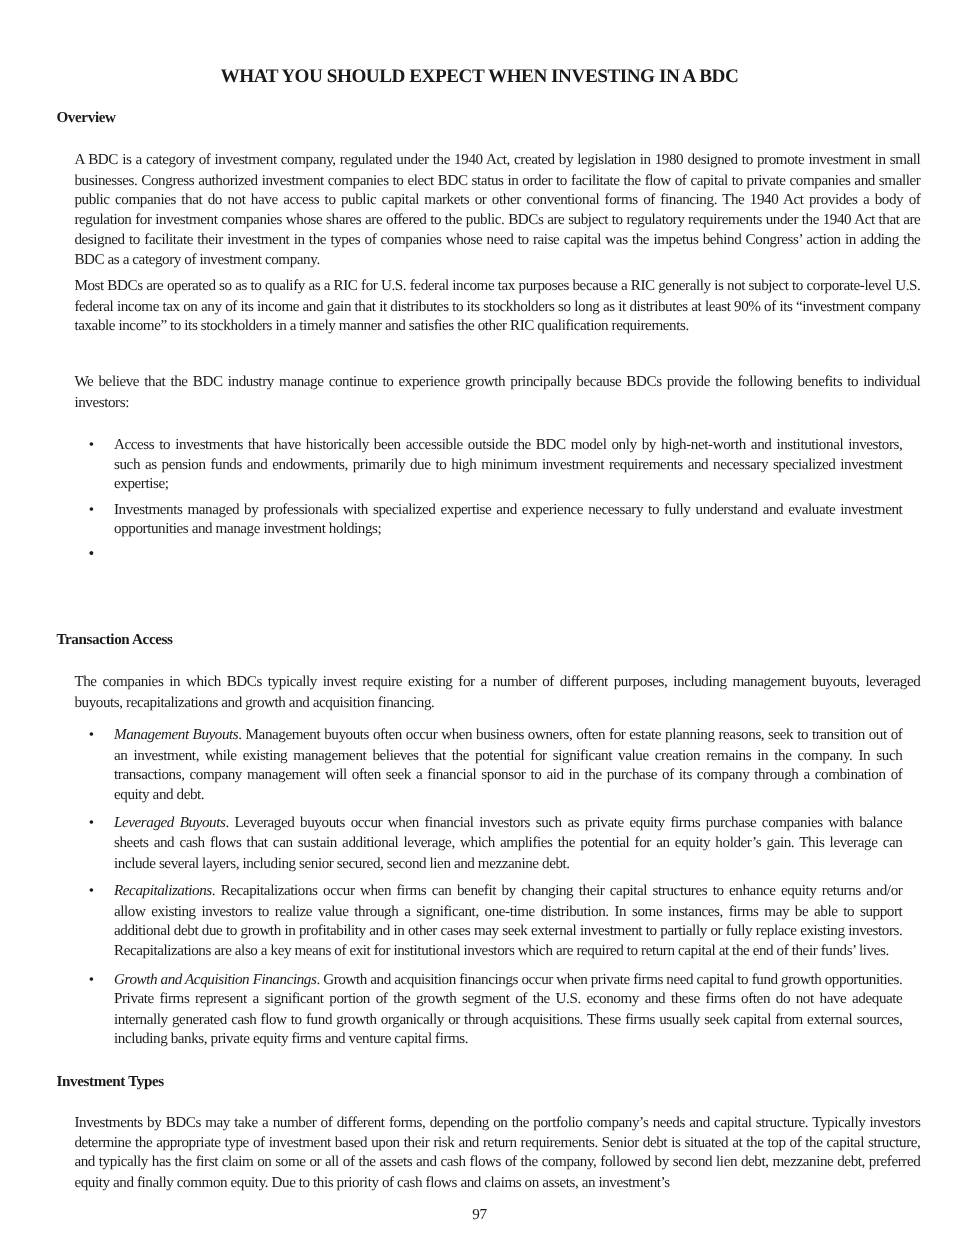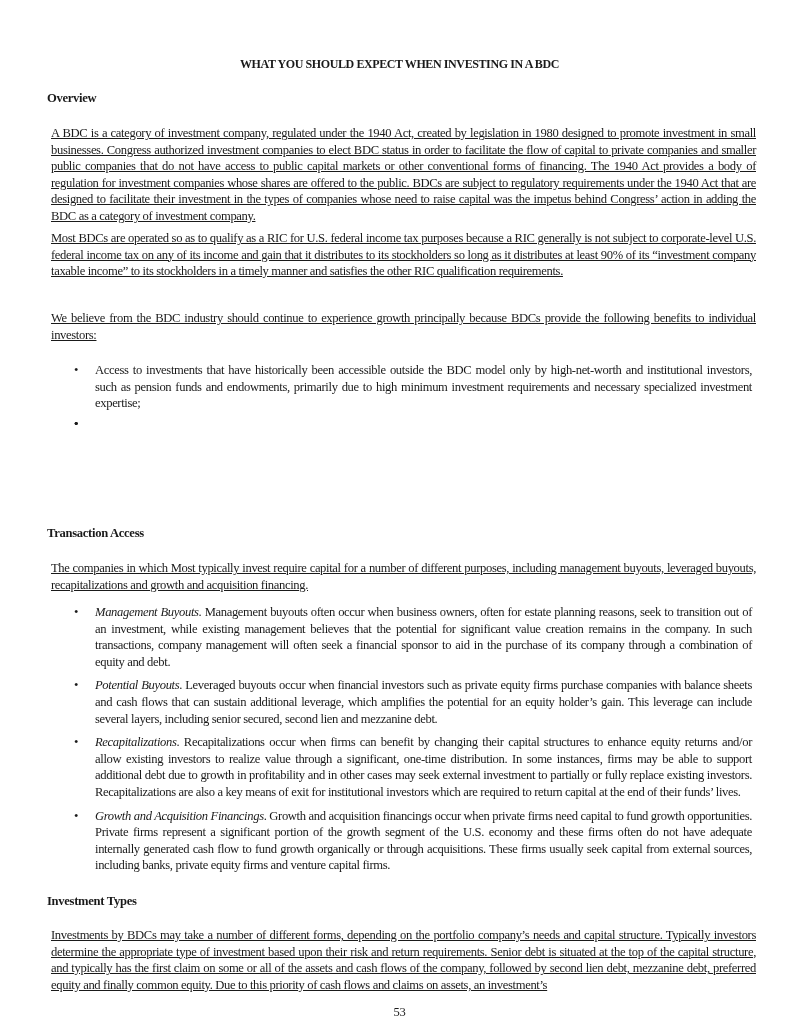--- a/index.html
+++ b/index.html
@@ -7,27 +7,27 @@
     width: 799px; height: 1034px; position: relative; overflow: hidden;
     font-family: "Liberation Serif", "DejaVu Serif", serif;
     color: #1a1a1a;
   }
   .page {
     position: absolute; left: 47px; top: 0; width: 705px;
     font-size: 12.6px; line-height: 16.6px; letter-spacing: -0.35px;
   }
   .title {
     position: absolute; left: 0; width: 705px; top: 56px;
-    text-align: center; font-weight: bold; font-size: 12px; letter-spacing: -0.4px;
+    text-align: center; font-weight: bold; font-size: 16px; letter-spacing: -0.4px;
   }
   .heading {
     position: absolute; left: 0; font-weight: bold; font-size: 12.6px; letter-spacing: -0.3px;
   }
   .para {
-    position: absolute; left: 4px; width: 705px; text-align: justify; margin: 0; text-decoration: underline;
+    position: absolute; left: 15px; width: 705px; text-align: justify; margin: 0;
   }
   .bullets { position: absolute; left: 0; width: 705px; margin: 0; padding: 0; list-style: none; }
   .bullet {
     position: relative; padding-left: 48px; text-align: justify;
   }
   .bullet .dot {
     position: absolute; left: 27px; top: 0;
   }
   .bullet em { }
   .page-number {
@@ -40,59 +40,60 @@
 <div class="page">
 
   <div class="title">WHAT YOU SHOULD EXPECT WHEN INVESTING IN A BDC</div>
 
   <div class="heading" style="top:90px;">Overview</div>
 
   <p class="para" style="top:125px;">A BDC is a category of investment company, regulated under the 1940 Act, created by legislation in 1980 designed to promote investment in small businesses. Congress authorized investment companies to elect BDC status in order to facilitate the flow of capital to private companies and smaller public companies that do not have access to public capital markets or other conventional forms of financing. The 1940 Act provides a body of regulation for investment companies whose shares are offered to the public. BDCs are subject to regulatory requirements under the 1940 Act that are designed to facilitate their investment in the types of companies whose need to raise capital was the impetus behind Congress’ action in adding the BDC as a category of investment company.</p>
 
   <p class="para" style="top:230px;">Most BDCs are operated so as to qualify as a RIC for U.S. federal income tax purposes because a RIC generally is not subject to corporate-level U.S. federal income tax on any of its income and gain that it distributes to its stockholders so long as it distributes at least 90% of its “investment company taxable income” to its stockholders in a timely manner and satisfies the other RIC qualification requirements.</p>
 
-  <p class="para" style="top:310px;">We believe from the BDC industry should continue to experience growth principally because BDCs provide the following benefits to individual investors:</p>
+  <p class="para" style="top:310px;">We believe that the BDC industry manage continue to experience growth principally because BDCs provide the following benefits to individual investors:</p>
 
   <ul class="bullets" style="top:362px;">
     <li class="bullet" style="margin-bottom:4px;">
       <span class="dot">•</span>
       <span>Access to investments that have historically been accessible outside the BDC model only by high-net-worth and institutional investors, such as pension funds and endowments, primarily due to high minimum investment requirements and necessary specialized investment expertise;</span>
     </li>
     <li class="bullet" style="margin-bottom:4px;">
       <span class="dot">•</span>
+      <span>Investments managed by professionals with specialized expertise and experience necessary to fully understand and evaluate investment opportunities and manage investment holdings;</span>
     </li>
     <li class="bullet" style="margin-bottom:4px;">
       <span class="dot">•</span>
     </li>
     <li class="bullet">
       <span class="dot">•</span>
     </li>
   </ul>
 
   <div class="heading" style="top:525px;">Transaction Access</div>
 
-  <p class="para" style="top:560px;">The companies in which Most typically invest require capital for a number of different purposes, including management buyouts, leveraged buyouts, recapitalizations and growth and acquisition financing.</p>
+  <p class="para" style="top:560px;">The companies in which BDCs typically invest require existing for a number of different purposes, including management buyouts, leveraged buyouts, recapitalizations and growth and acquisition financing.</p>
 
   <ul class="bullets" style="top:604px;">
     <li class="bullet" style="margin-bottom:7px;">
       <span class="dot">•</span>
       <em>Management Buyouts</em><span>. Management buyouts often occur when business owners, often for estate planning reasons, seek to transition out of an investment, while existing management believes that the potential for significant value creation remains in the company. In such transactions, company management will often seek a financial sponsor to aid in the purchase of its company through a combination of equity and debt.</span>
     </li>
     <li class="bullet" style="margin-bottom:7px;">
       <span class="dot">•</span>
-      <em>Potential Buyouts</em><span>. Leveraged buyouts occur when financial investors such as private equity firms purchase companies with balance sheets and cash flows that can sustain additional leverage, which amplifies the potential for an equity holder’s gain. This leverage can include several layers, including senior secured, second lien and mezzanine debt.</span>
+      <em>Leveraged Buyouts</em><span>. Leveraged buyouts occur when financial investors such as private equity firms purchase companies with balance sheets and cash flows that can sustain additional leverage, which amplifies the potential for an equity holder’s gain. This leverage can include several layers, including senior secured, second lien and mezzanine debt.</span>
     </li>
     <li class="bullet" style="margin-bottom:7px;">
       <span class="dot">•</span>
       <em>Recapitalizations</em><span>. Recapitalizations occur when firms can benefit by changing their capital structures to enhance equity returns and/or allow existing investors to realize value through a significant, one-time distribution. In some instances, firms may be able to support additional debt due to growth in profitability and in other cases may seek external investment to partially or fully replace existing investors. Recapitalizations are also a key means of exit for institutional investors which are required to return capital at the end of their funds’ lives.</span>
     </li>
     <li class="bullet">
       <span class="dot">•</span>
       <em>Growth and Acquisition Financings</em><span>. Growth and acquisition financings occur when private firms need capital to fund growth opportunities. Private firms represent a significant portion of the growth segment of the U.S. economy and these firms often do not have adequate internally generated cash flow to fund growth organically or through acquisitions. These firms usually seek capital from external sources, including banks, private equity firms and venture capital firms.</span>
     </li>
   </ul>
 
   <div class="heading" style="top:893px;text-align:right;">Investment Types</div>
 
   <p class="para" style="top:927px;">Investments by BDCs may take a number of different forms, depending on the portfolio company’s needs and capital structure. Typically investors determine the appropriate type of investment based upon their risk and return requirements. Senior debt is situated at the top of the capital structure, and typically has the first claim on some or all of the assets and cash flows of the company, followed by second lien debt, mezzanine debt, preferred equity and finally common equity. Due to this priority of cash flows and claims on assets, an investment’s</p>
 
-  <div class="page-number">53</div>
+  <div class="page-number">97</div>
 </div>
 
 </body></html>

